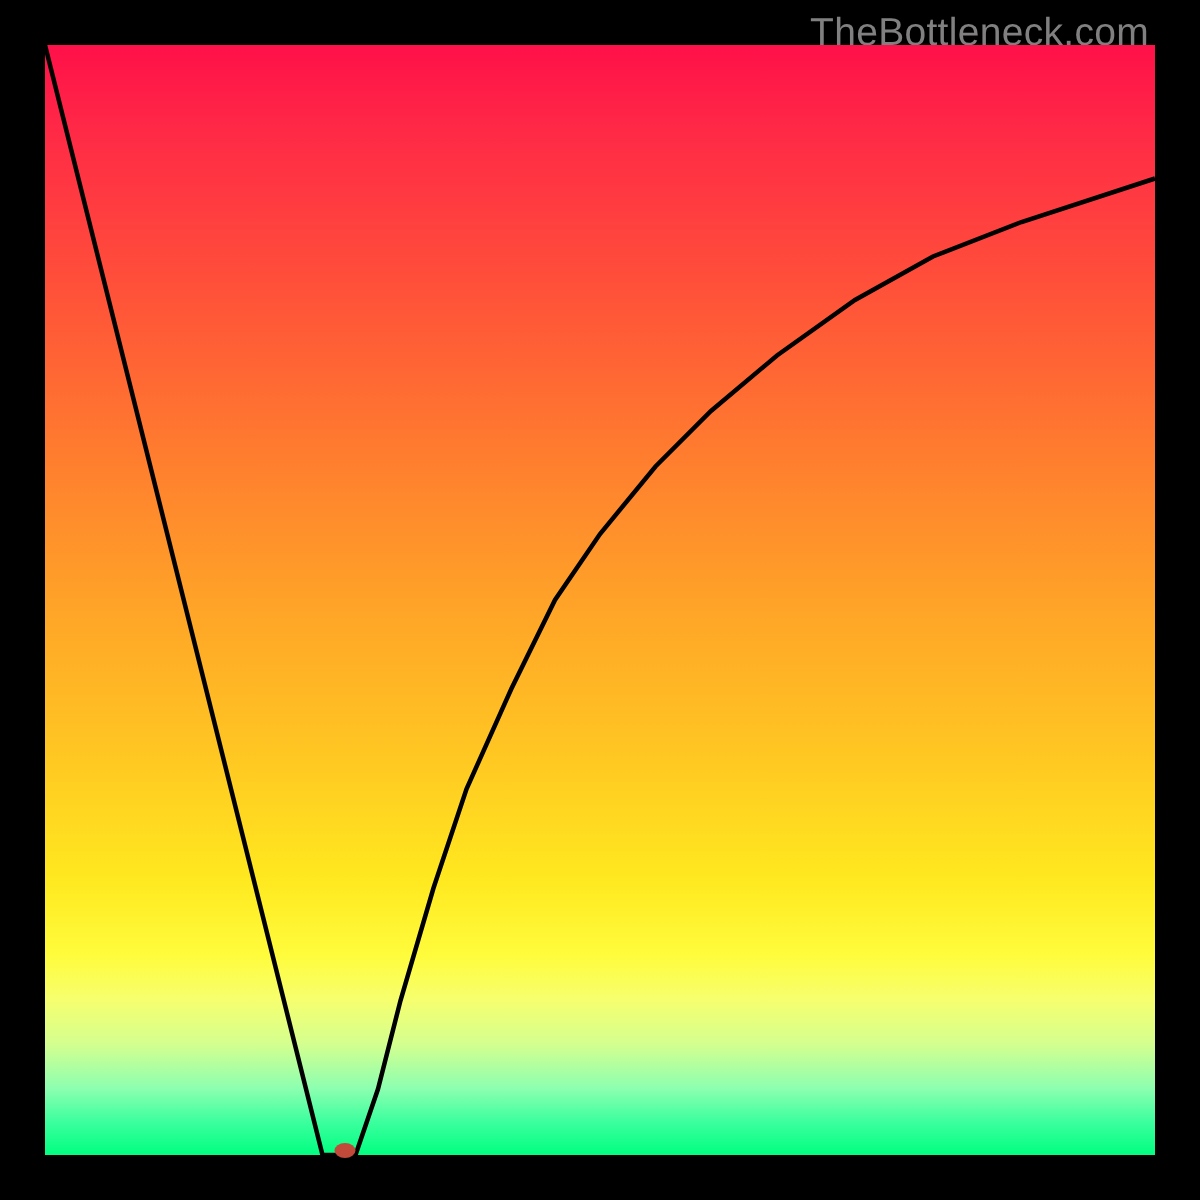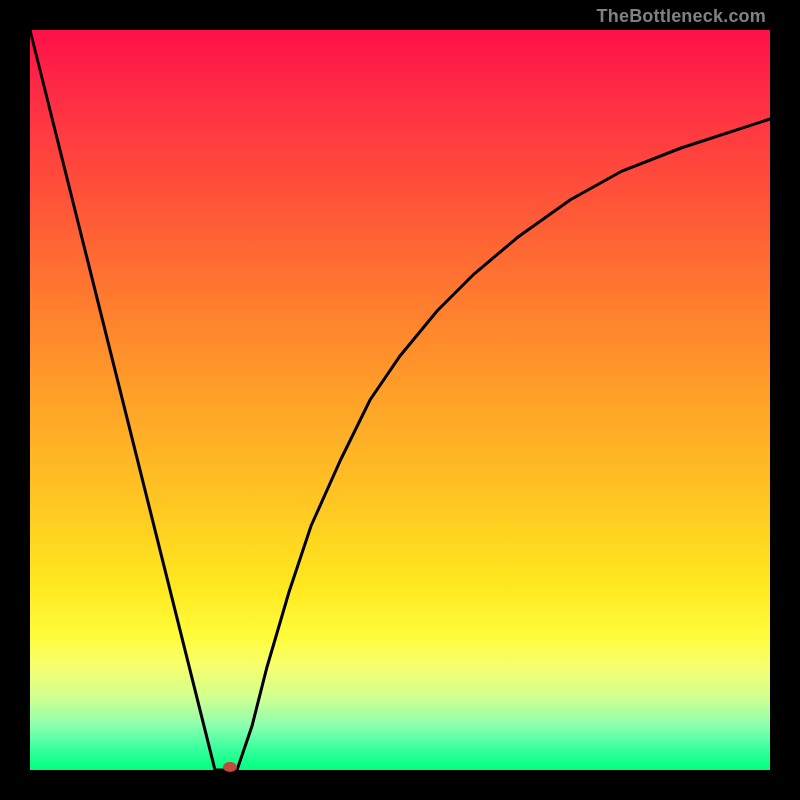--- a/index.html
+++ b/index.html
@@ -39,22 +39,22 @@
       #8cffb0 94%,
       #3cff9e 97%,
       #00ff80 100%
     );
   }
   .watermark {
     position: absolute;
     top: 6px;
     right: 34px;
     color: #808080;
-    font-size: 18px;
-    font-weight: 700;
+    font-size: 26px;
+    font-weight: 400;
     letter-spacing: 0.2px;
     user-select: none;
   }
   svg.curve {
     position: absolute;
     left: 0;
     top: 0;
     width: 740px;
     height: 740px;
     overflow: visible;

